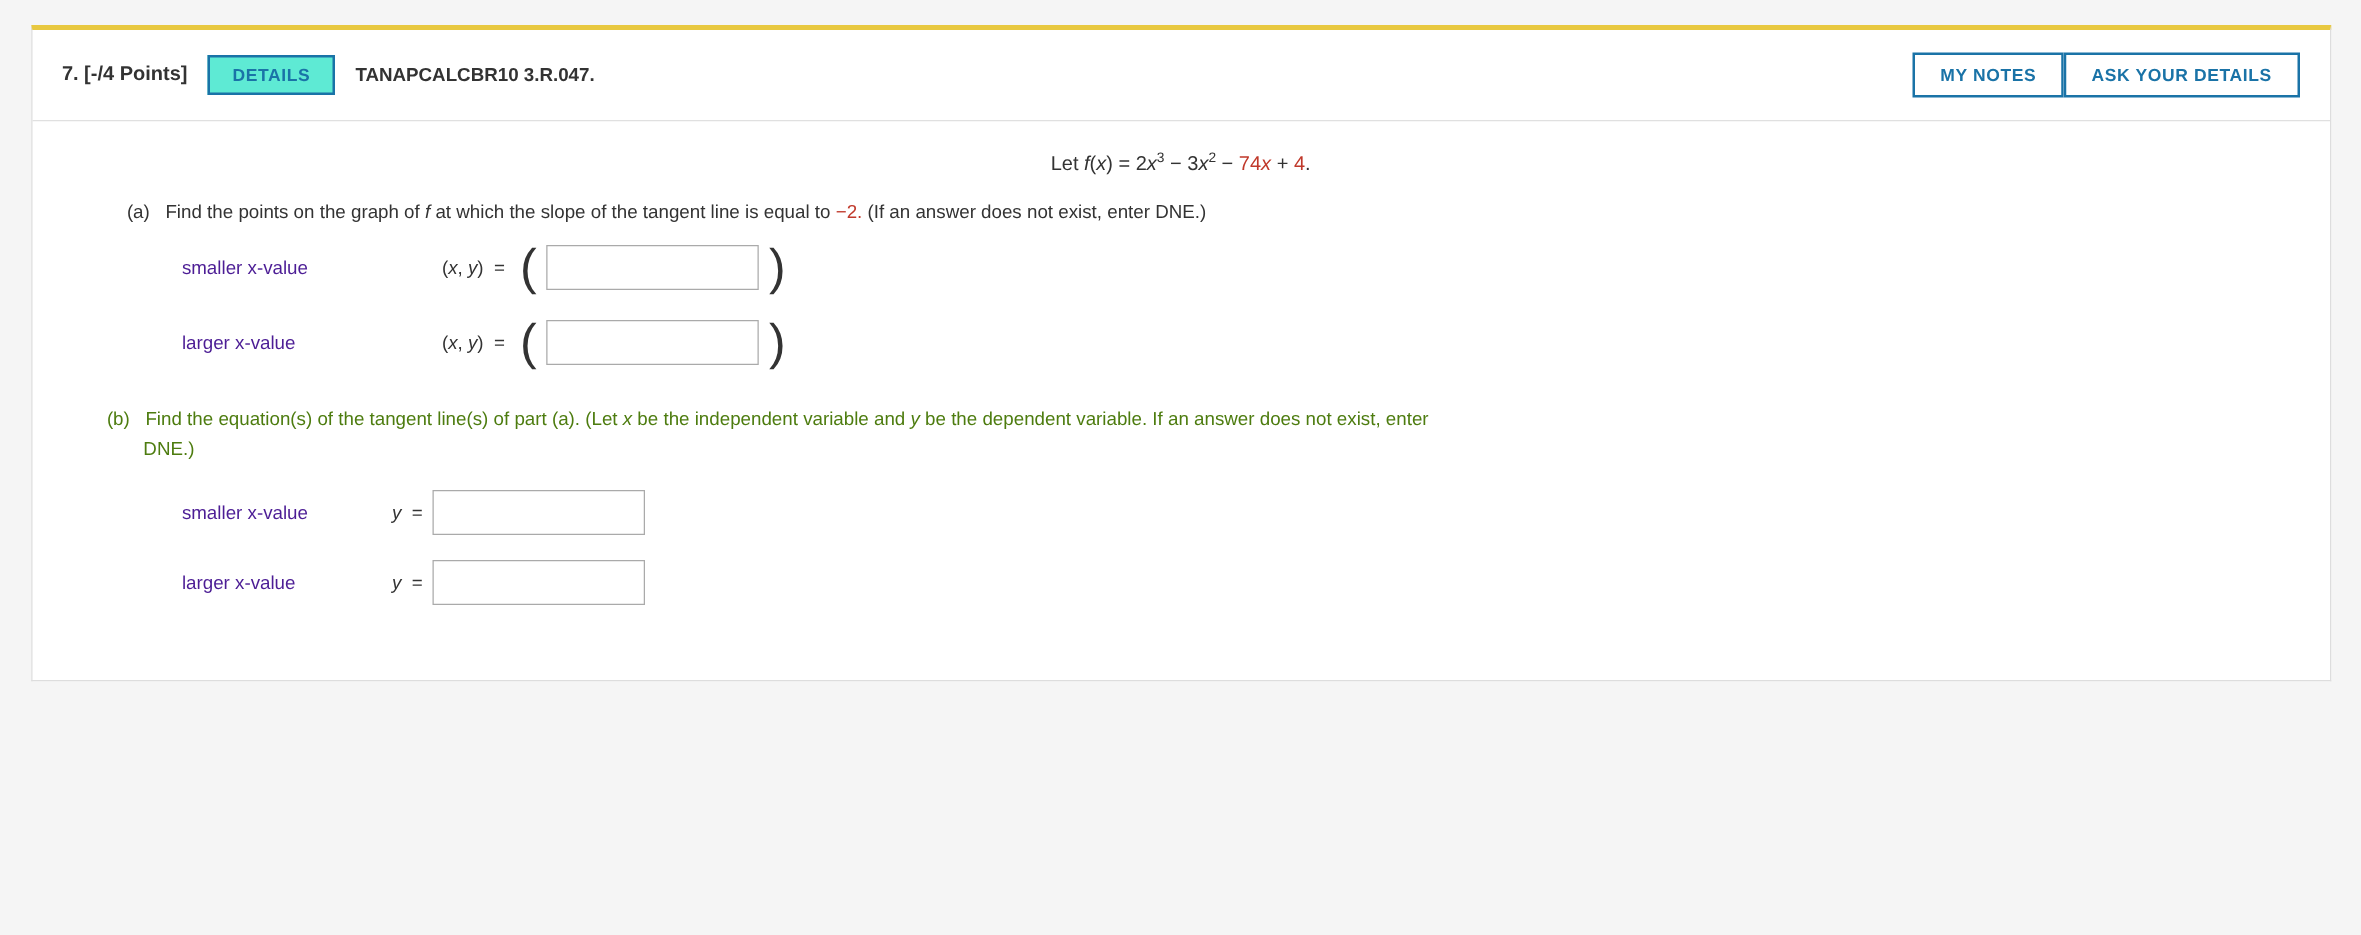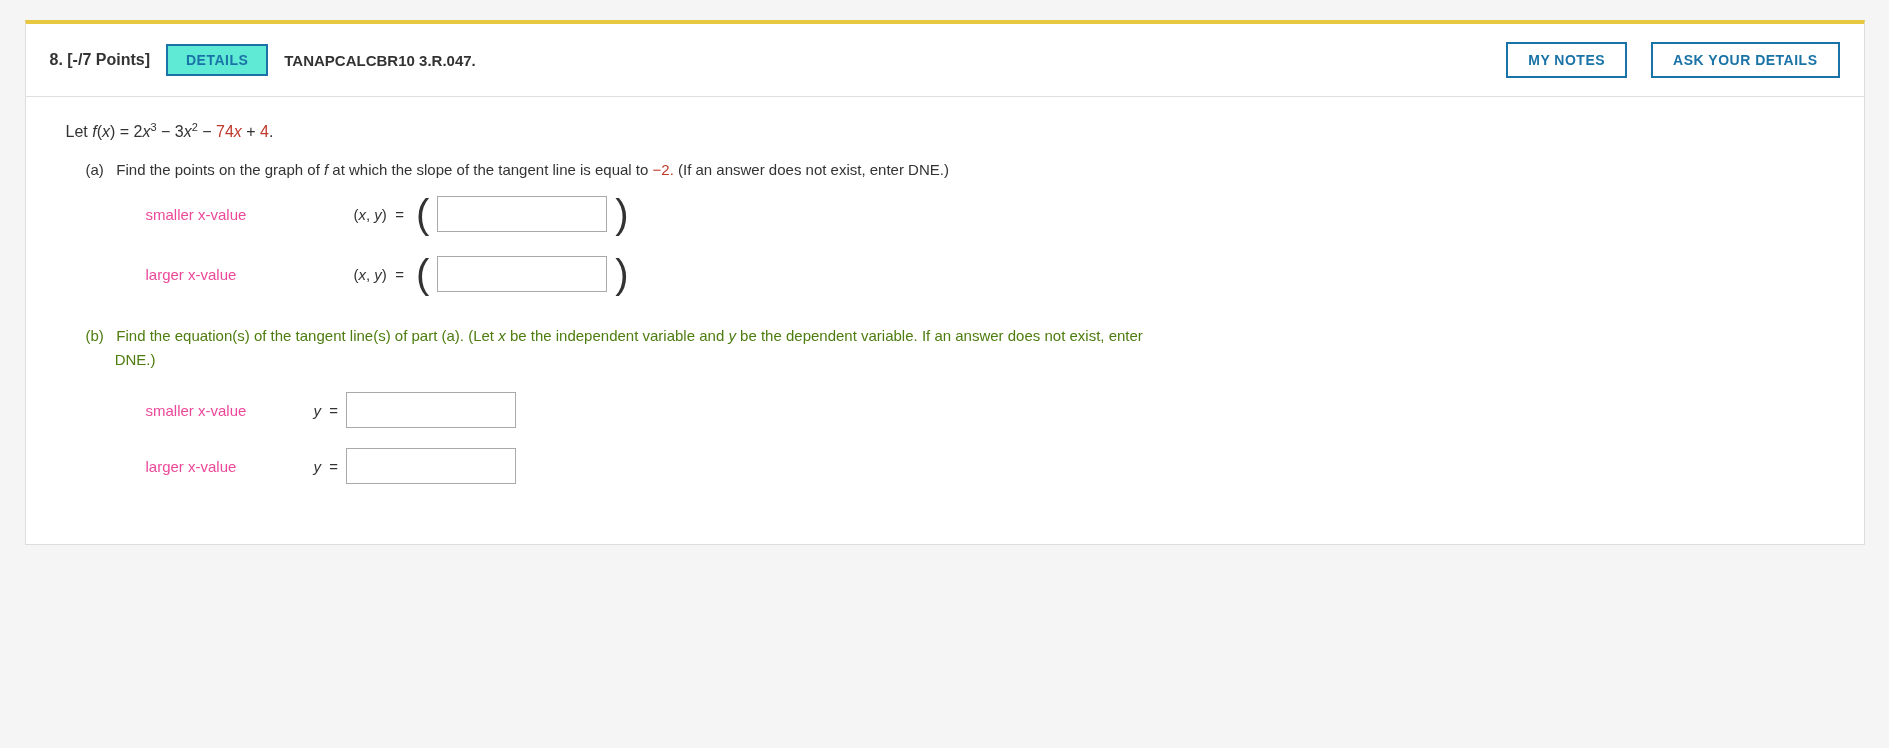--- a/index.html
+++ b/index.html
@@ -42,65 +42,67 @@
       letter-spacing: 0.5px;
     }
     .problem-code {
       font-size: 15px;
       font-weight: bold;
       color: #333;
       flex: 1;
     }
     .header-buttons {
       display: flex;
-      gap: 24px;
+      gap: 0;
       margin-left: auto;
     }
     .header-btn {
       border: 2px solid #1a73a7;
       background: #fff;
       color: #1a73a7;
       padding: 8px 20px;
       font-size: 14px;
       font-weight: bold;
       cursor: pointer;
       letter-spacing: 0.5px;
     }
     .question-body {
       padding: 24px 40px 40px 40px;
     }
     .function-def {
       font-size: 16px;
       color: #333;
       margin-bottom: 20px;
+      text-align: center;
     }
     .func-highlight { color: #c0392b; }
     sup {
       font-size: 11px;
       vertical-align: super;
     }
     .part-label {
       font-size: 15px;
       color: #333;
       margin-bottom: 16px;
+      margin-left: 16px;
     }
     .part-section {
       margin-bottom: 30px;
       padding-left: 20px;
     }
     .input-row {
       display: flex;
       align-items: center;
       gap: 8px;
       margin-bottom: 20px;
       padding-left: 60px;
     }
     .input-label {
       font-size: 15px;
-      color: #ec4899;
+      color: #4c1d95;
       width: 160px;
       flex-shrink: 0;
     }
     .xy-label {
       font-size: 15px;
       color: #333;
       margin-right: 4px;
       margin-left: 40px;
     }
     .paren {
@@ -140,21 +142,21 @@
       line-height: 1.6;
       max-width: 1600px;
     }
   </style>
 </head>
 <body>
 
 <div class="page-container">
 
   <div class="question-header">
-    <span class="question-number">8.  [-/7 Points]</span>
+    <span class="question-number">7.  [-/4 Points]</span>
     <button class="details-button">DETAILS</button>
     <span class="problem-code">TANAPCALCBR10 3.R.047.</span>
     <div class="header-buttons">
       <button class="header-btn">MY NOTES</button>
       <button class="header-btn">ASK YOUR DETAILS</button>
     </div>
   </div>
 
   <div class="question-body">
 

